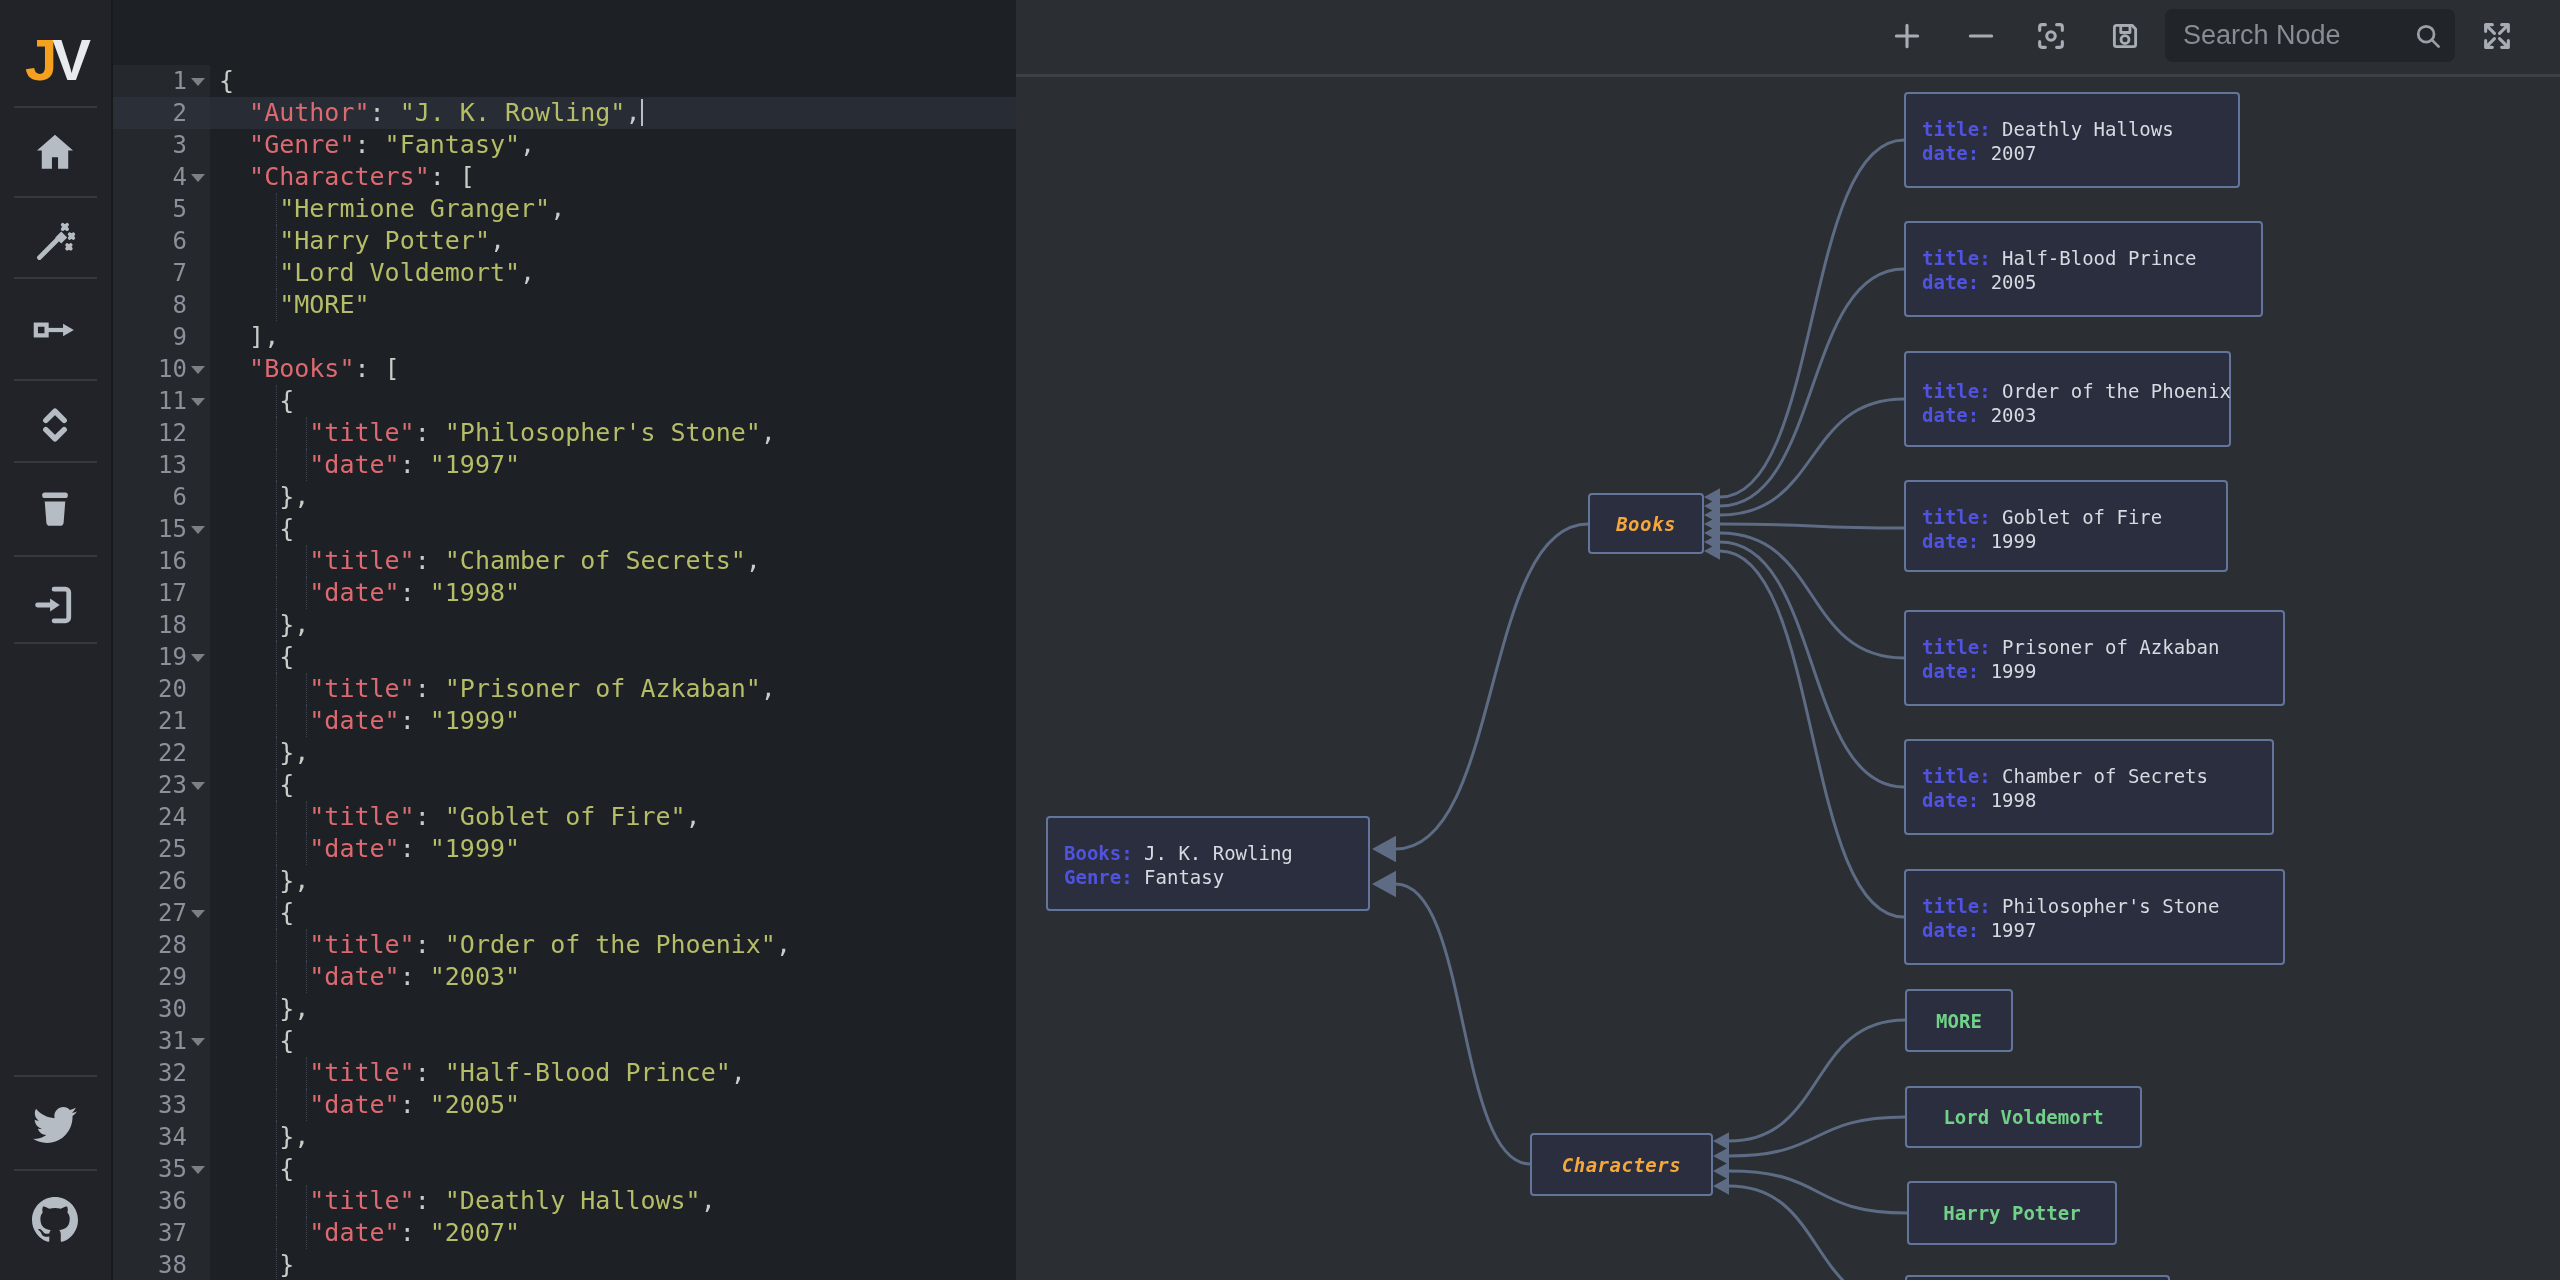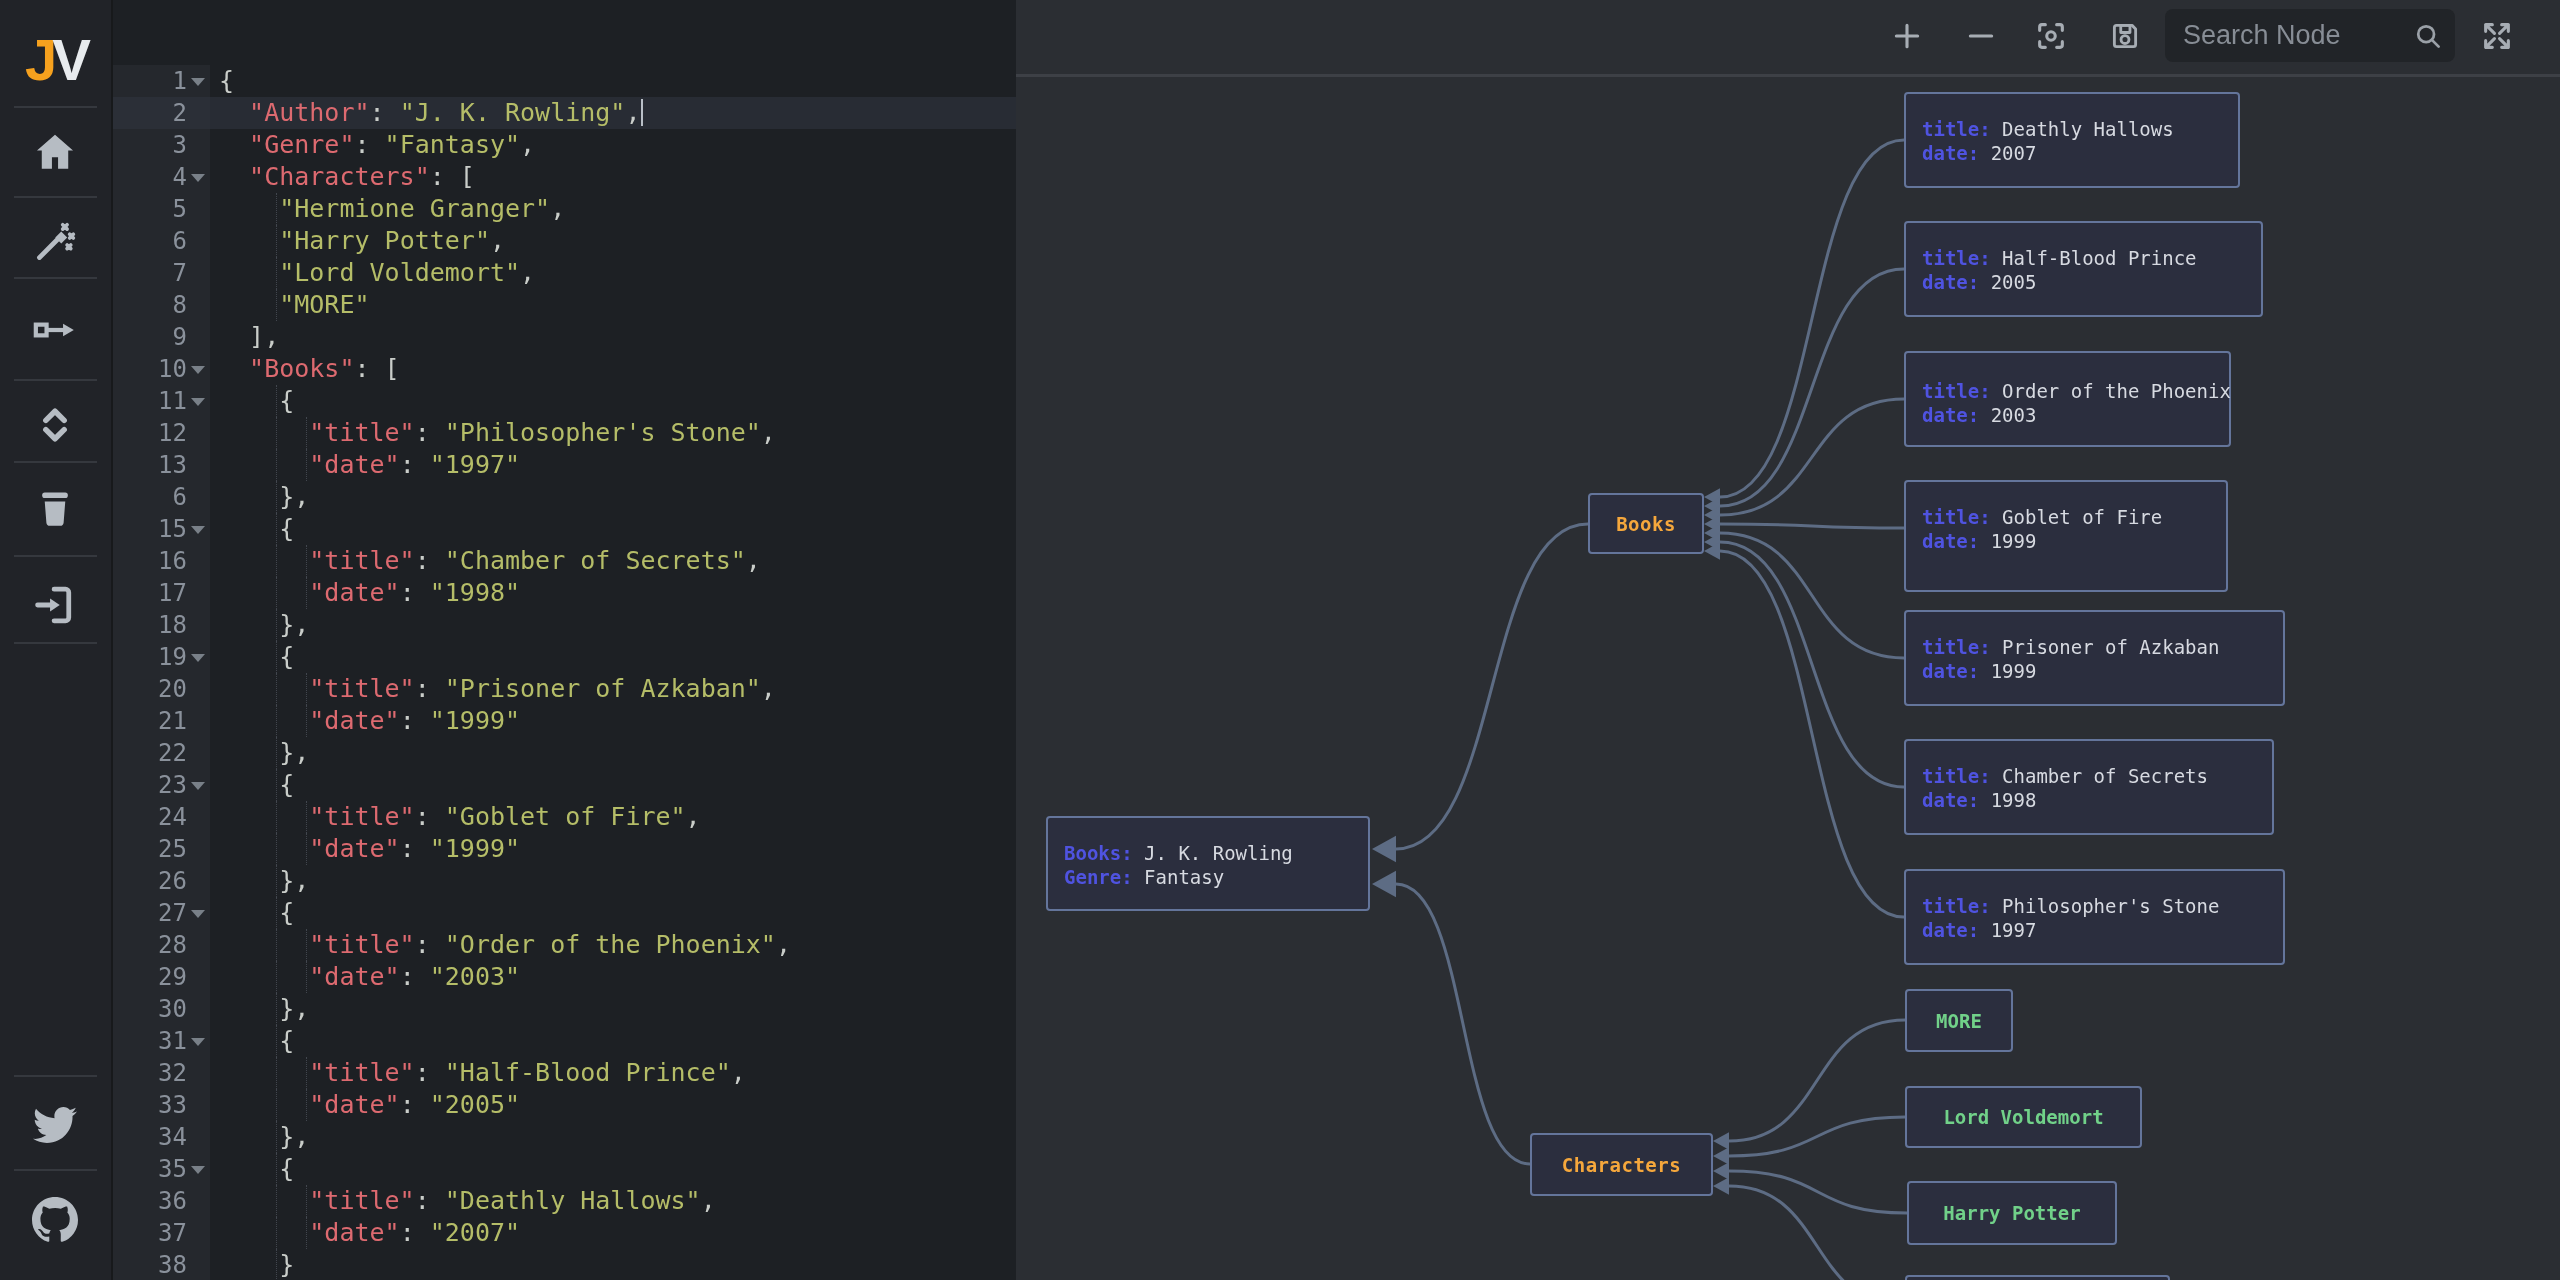--- a/index.html
+++ b/index.html
@@ -97,21 +97,21 @@
   
   .gnode {
     position:absolute; background:#2b2e3e; border:2px solid #64759b; border-radius:4px;
     font-family:"DejaVu Sans Mono","Liberation Mono",monospace; font-size:19px;
     cursor:pointer; z-index:2;
   }
   .gnode .nrow { height:24px; line-height:24px; white-space:pre; padding-left:16px; }
   .gnode .nk { color:#4f53e0; font-weight:700; }
   .gnode .nv { color:#d7dae1; }
   .gnode.parent, .gnode.leaf { display:flex; align-items:center; justify-content:center; }
-  .gnode.parent { color:#f5a73c; font-weight:700; letter-spacing:.5px; }
+  .gnode.parent { color:#f5a73c; font-weight:700; letter-spacing:.5px;font-style:italic; }
   .gnode.leaf { color:#71d189; font-weight:700;text-align:right; }
 </style>
 </head>
 <body>
 
 <div id="app">
 
   <aside id="sidebar">
     <div id="logo">
       <span class="lj">J</span>
@@ -397,21 +397,21 @@
             <div class="nrow"><span class="nk">date:</span> <span class="nv">2007</span></div>
           </div>
           <div class="gnode kv" style="left: 888px; top: 221px; width: 359px; height: 96px; padding-top: 23px;">
             <div class="nrow"><span class="nk">title:</span> <span class="nv">Half-Blood Prince</span></div>
             <div class="nrow"><span class="nk">date:</span> <span class="nv">2005</span></div>
           </div>
           <div class="gnode kv" style="left: 888px; top: 351px; width: 327px; height: 96px; padding-top: 26px;">
             <div class="nrow"><span class="nk">title:</span> <span class="nv">Order of the Phoenix</span></div>
             <div class="nrow"><span class="nk">date:</span> <span class="nv">2003</span></div>
           </div>
-          <div class="gnode kv" style="left: 888px; top: 480px; width: 324px; height: 112px; padding-top: 23px;">
+          <div class="gnode kv" style="left: 888px; top: 480px; width: 324px; height: 92px; padding-top: 23px;">
             <div class="nrow"><span class="nk">title:</span> <span class="nv">Goblet of Fire</span></div>
             <div class="nrow"><span class="nk">date:</span> <span class="nv">1999</span></div>
           </div>
           <div class="gnode kv" style="left: 888px; top: 610px; width: 381px; height: 96px; padding-top: 23px;">
             <div class="nrow"><span class="nk">title:</span> <span class="nv">Prisoner of Azkaban</span></div>
             <div class="nrow"><span class="nk">date:</span> <span class="nv">1999</span></div>
           </div>
           <div class="gnode kv" style="left: 888px; top: 739px; width: 370px; height: 96px; padding-top: 23px;">
             <div class="nrow"><span class="nk">title:</span> <span class="nv">Chamber of Secrets</span></div>
             <div class="nrow"><span class="nk">date:</span> <span class="nv">1998</span></div>

